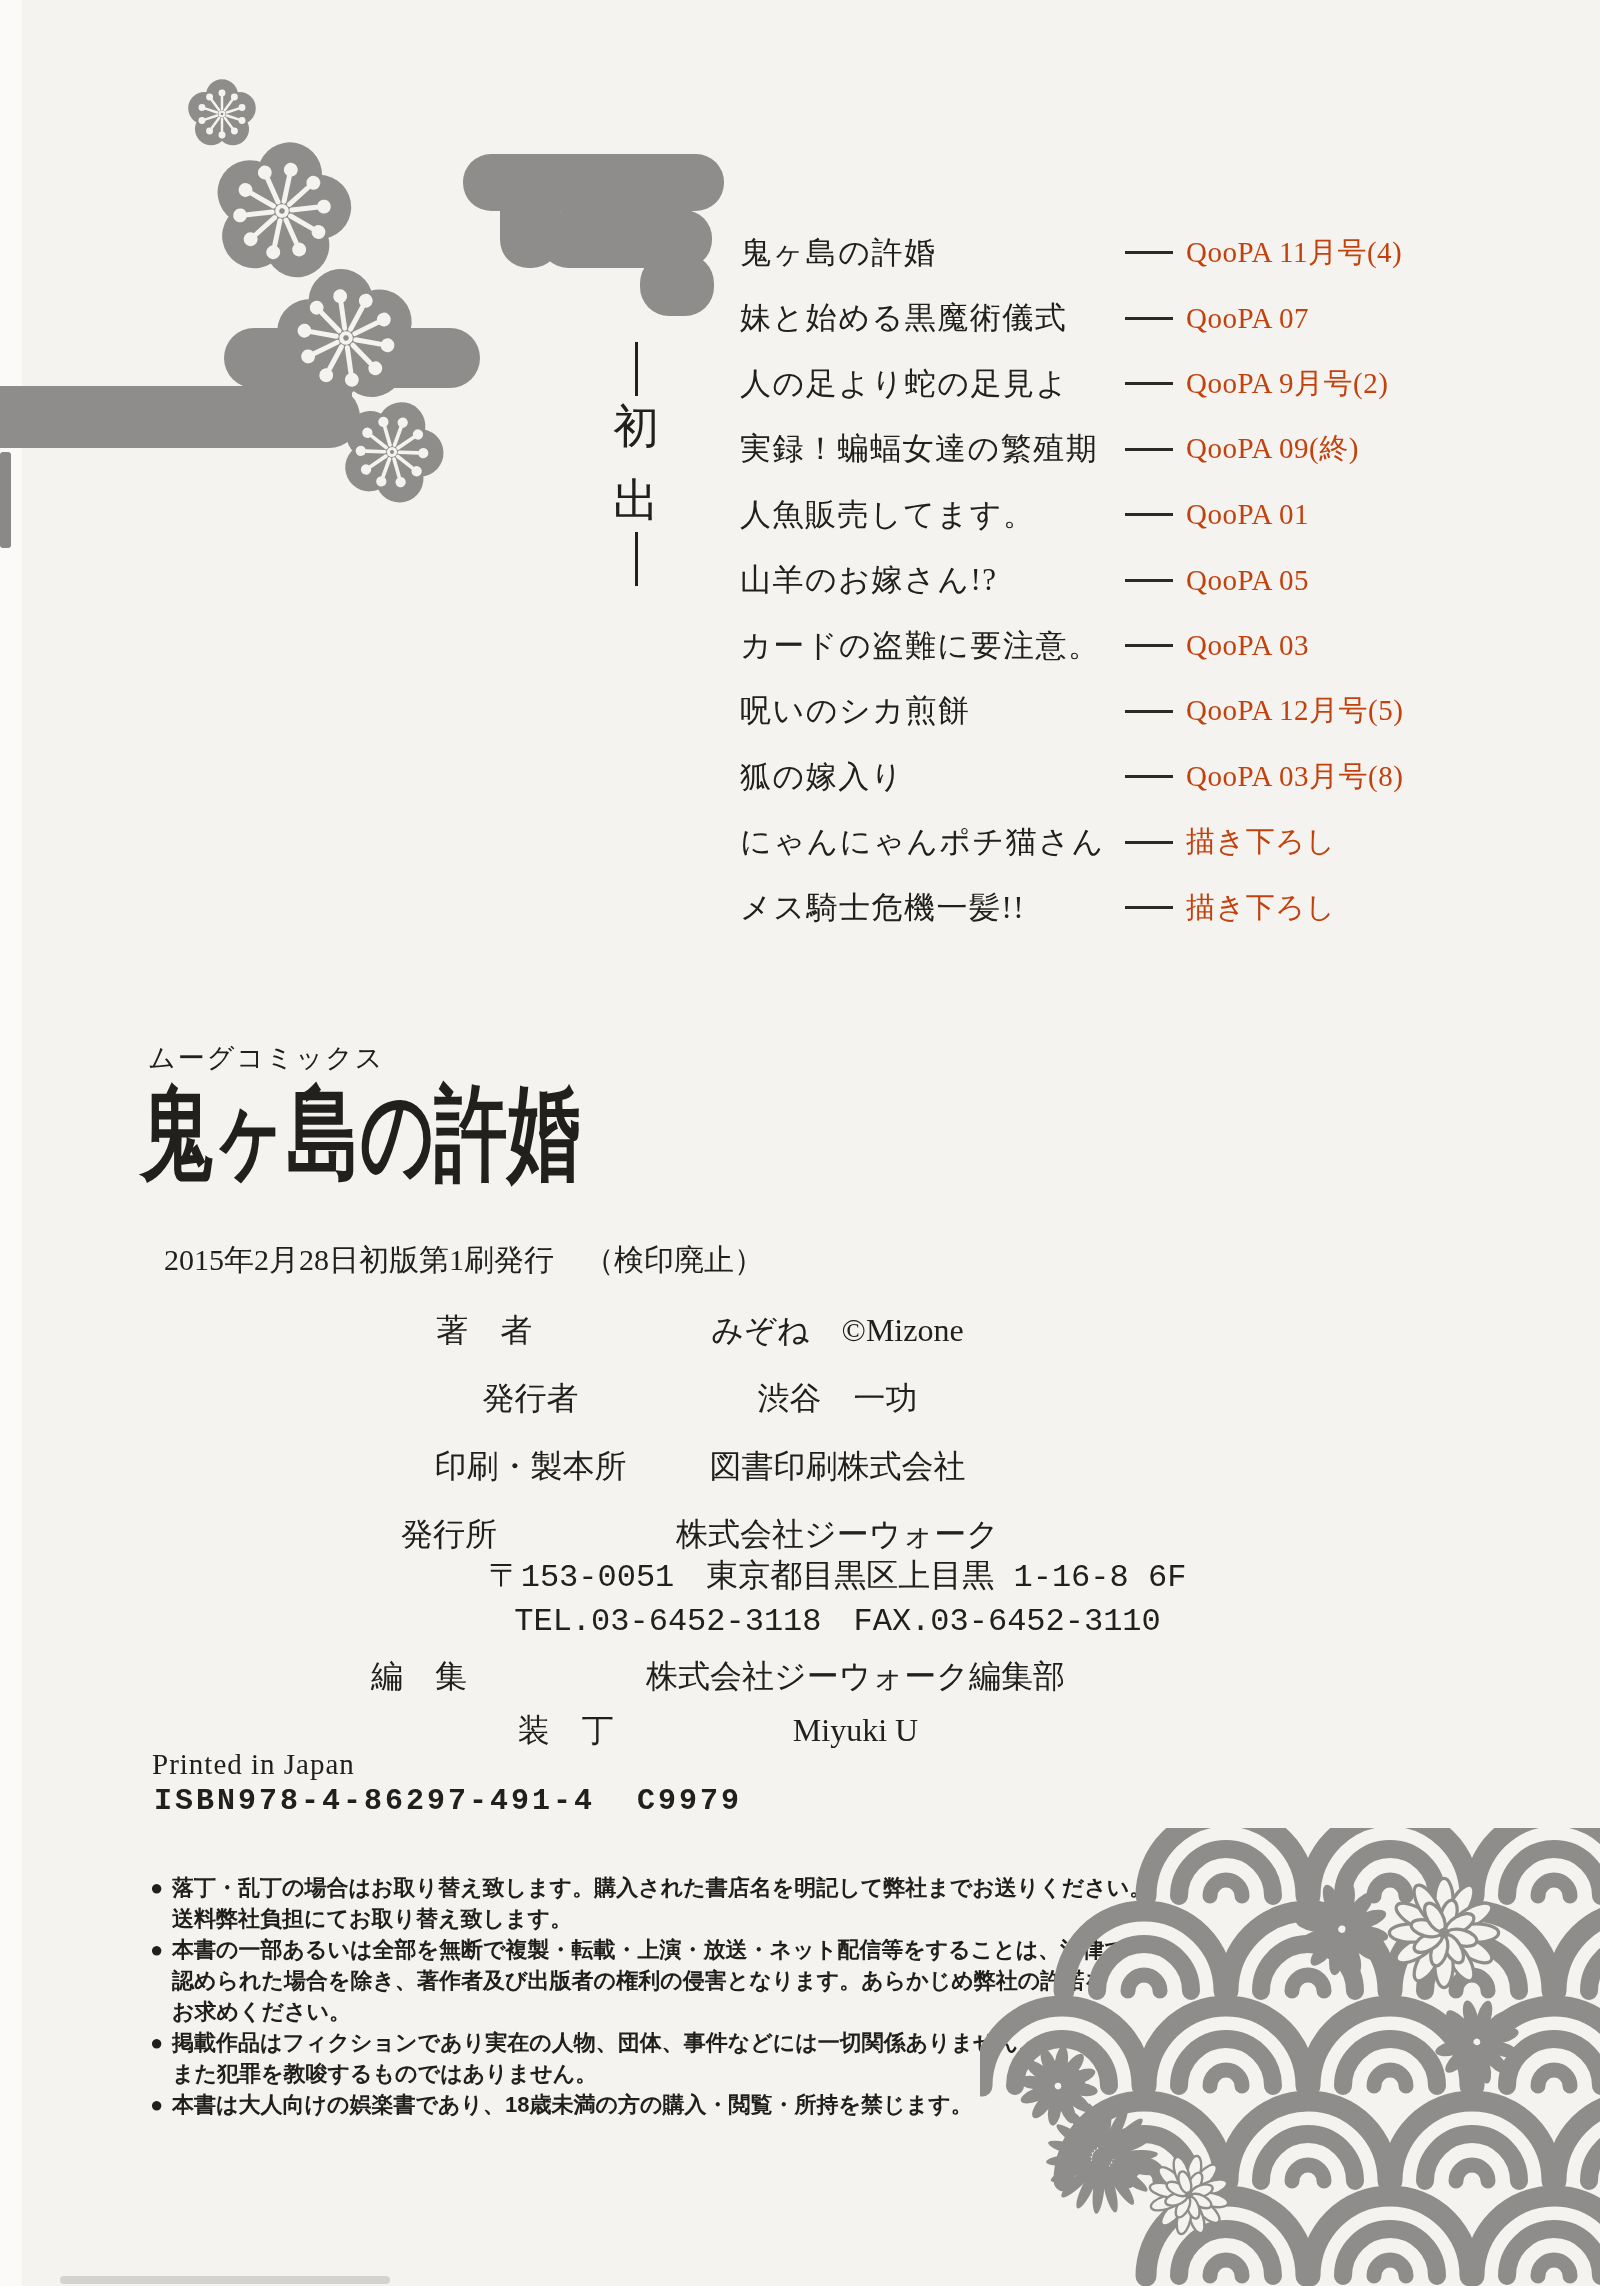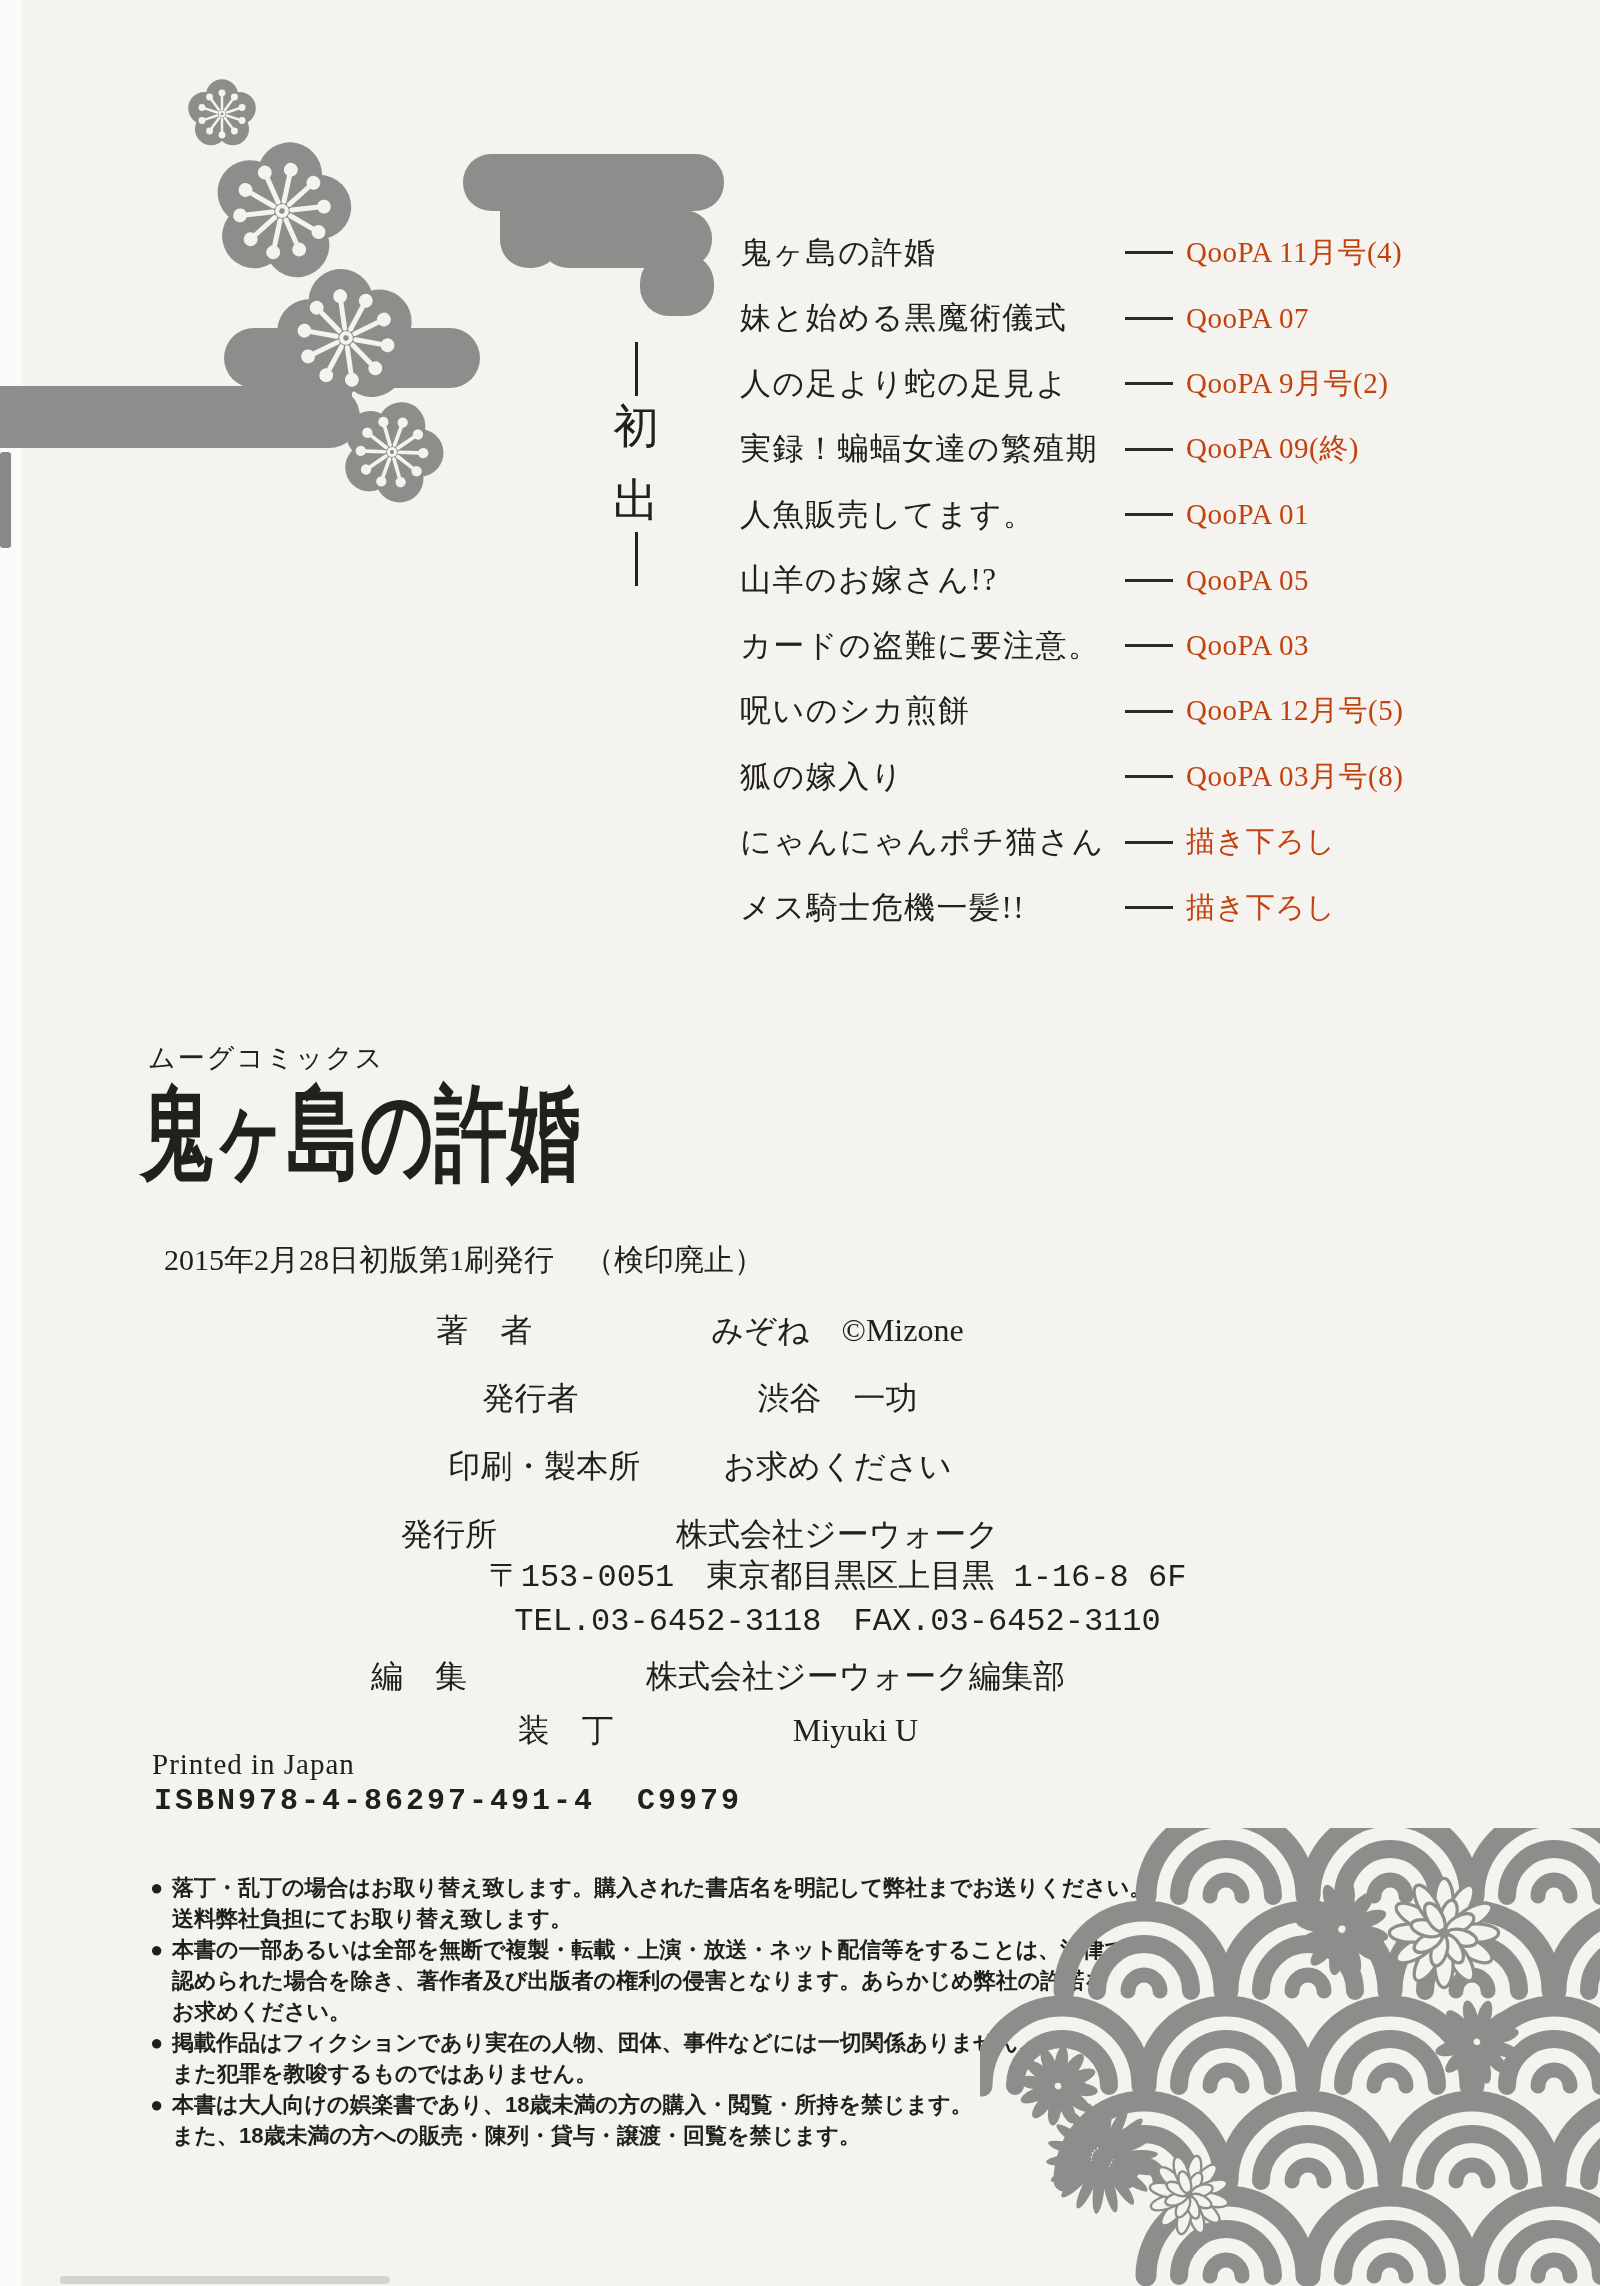--- a/index.html
+++ b/index.html
@@ -231,21 +231,21 @@
         <span class="cvalue">みぞね　©Mizone</span>
       </div>
 
       <div class="crow">
         <span class="clabel">発行者</span>
         <span class="cvalue">渋谷　一功</span>
       </div>
 
       <div class="crow">
         <span class="clabel">印刷・製本所</span>
-        <span class="cvalue">お求めください</span>
+        <span class="cvalue">図書印刷株式会社</span>
       </div>
 
       <div class="crow">
         <span class="clabel">発行所</span>
         <span class="cvalue">株式会社ジーウォーク</span>
       </div>
 
       <div class="crow">
         <span class="clabel"></span>
         <span class="cvalue">〒153-0051　東京都目黒区上目黒 1-16-8 6F</span>
@@ -305,24 +305,20 @@
       <div class="nline">
         <span class="nbullet"></span>
         <span class="ntext">また犯罪を教唆するものではありません。</span>
       </div>
 
       <div class="nline">
         <span class="nbullet">●</span>
         <span class="ntext">本書は大人向けの娯楽書であり、18歳未満の方の購入・閲覧・所持を禁じます。</span>
       </div>
 
-      <div class="nline">
-        <span class="nbullet"></span>
-        <span class="ntext">また、18歳未満の方への販売・陳列・貸与・譲渡・回覧を禁じます。</span>
-      </div>
     </div>
 
   <svg class="deco-bottom" width="620" height="458" viewBox="0 0 620 458">
     <defs>
       <g id="fan" fill="none" stroke-linecap="round" class="decor-s">
         <path d="M-80 0A80 80 0 0 1 80 0" stroke-width="21"></path>
         <path d="M-47 0A47 47 0 0 1 47 0" stroke-width="18"></path>
         <path d="M-16 0A16 16 0 0 1 16 0" stroke-width="15"></path>
       </g>
       <g id="mum">

